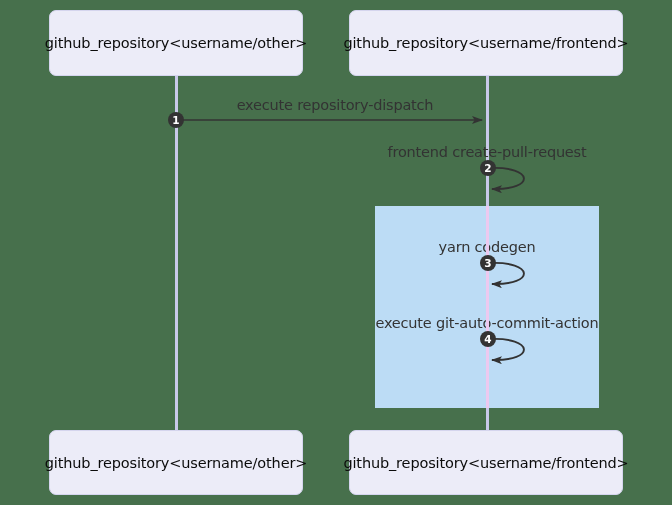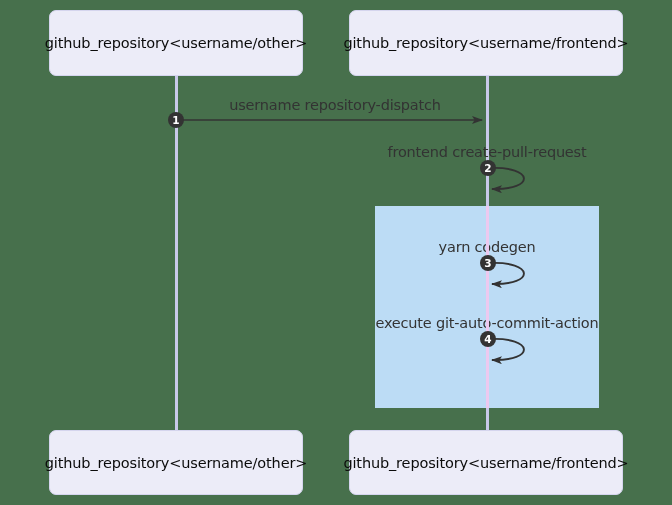--- a/index.html
+++ b/index.html
@@ -141,21 +141,21 @@
 
     <line x1="176" y1="120" x2="482" y2="120" stroke="#333333" stroke-width="1.6" marker-end="url(#arrowhead)"></line>
 
     <path d="M489,168 C 534,166 536,190 492,189" fill="none" stroke="#333333" stroke-width="1.9" marker-end="url(#arrowhead-left)"></path>
 
     <path d="M489,263 C 534,261 536,285 492,284" fill="none" stroke="#333333" stroke-width="1.9" marker-end="url(#arrowhead-left)"></path>
 
     <path d="M489,339 C 534,337 536,361 492,360" fill="none" stroke="#333333" stroke-width="1.9" marker-end="url(#arrowhead-left)"></path>
   </svg>
 
-  <div class="msg-label" style="left:335px; top:97px;">username repository-dispatch</div>
+  <div class="msg-label" style="left:335px; top:97px;">execute repository-dispatch</div>
 
   <div class="msg-label" style="left:487px; top:144px;">frontend create-pull-request</div>
 
   <div class="msg-label" style="left:487px; top:239px;">yarn codegen</div>
 
   <div class="msg-label" style="left:487px; top:315px;">execute git-auto-commit-action</div>
 
   <div class="seq-num" style="left:176px; top:120px;">1</div>
 
   <div class="seq-num" style="left:488px; top:168px;">2</div>

